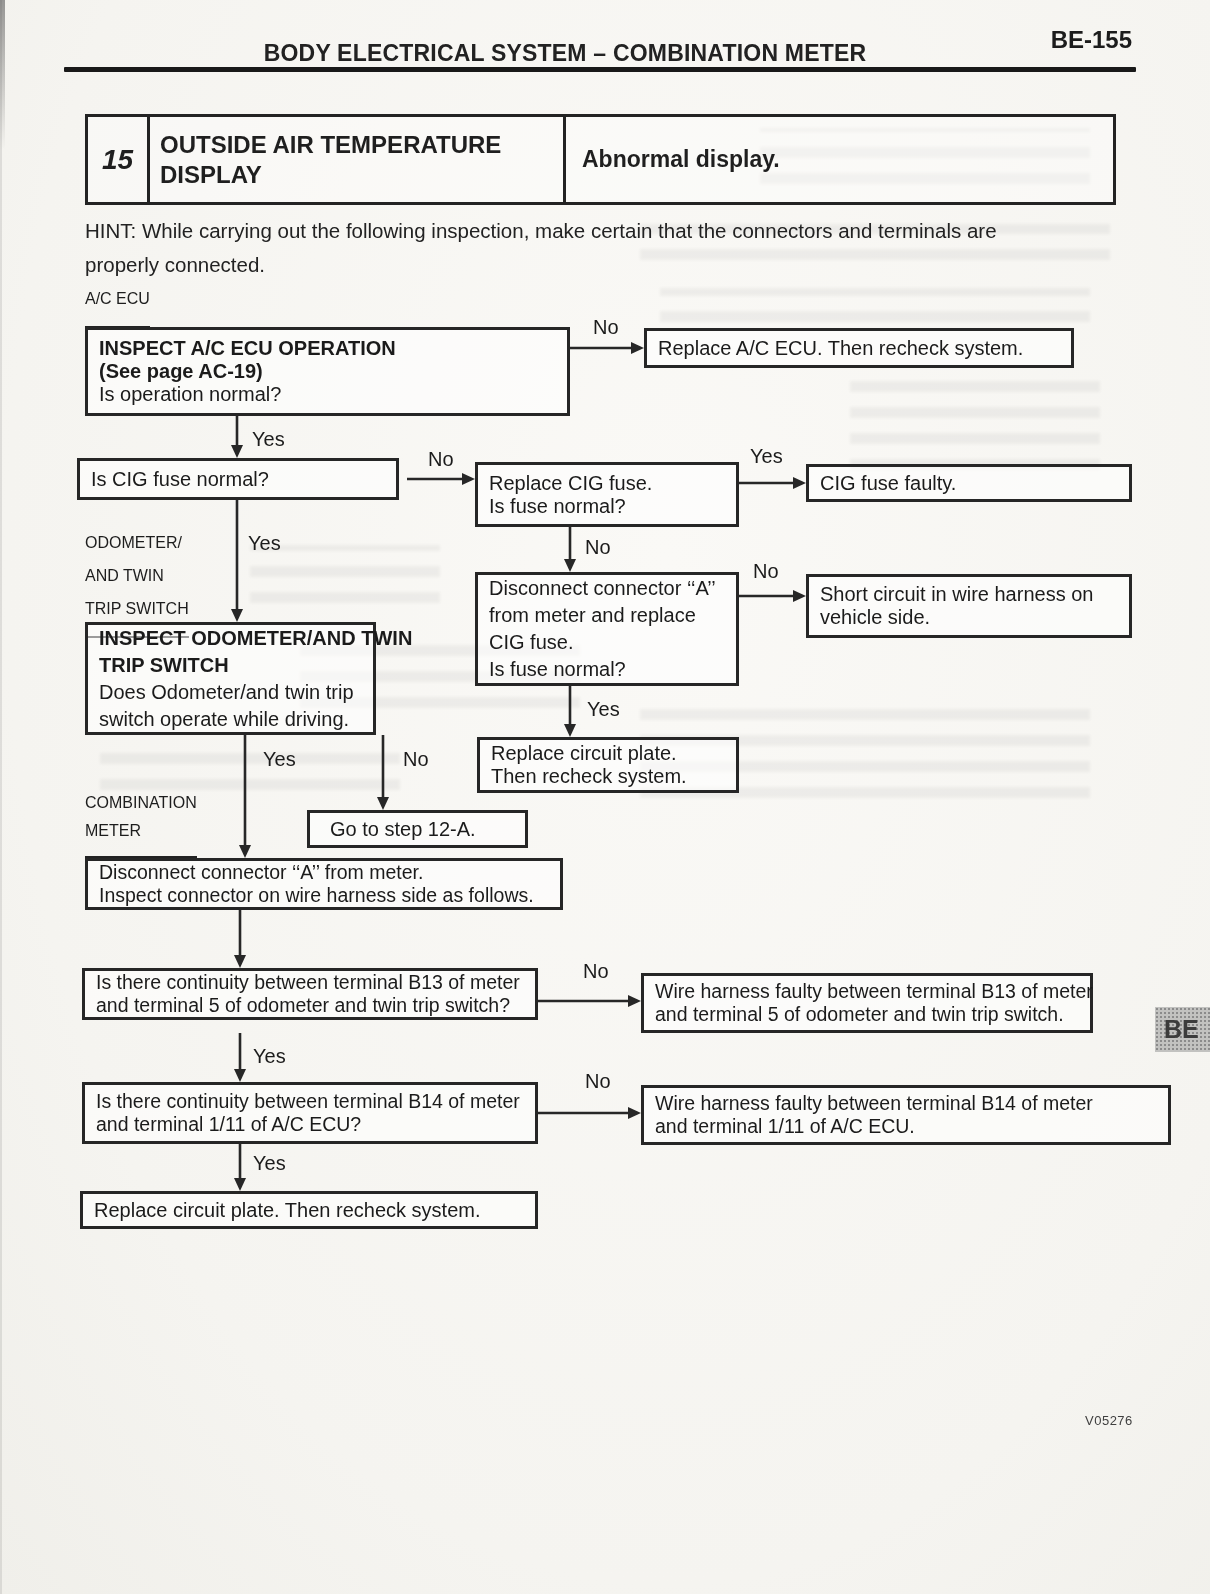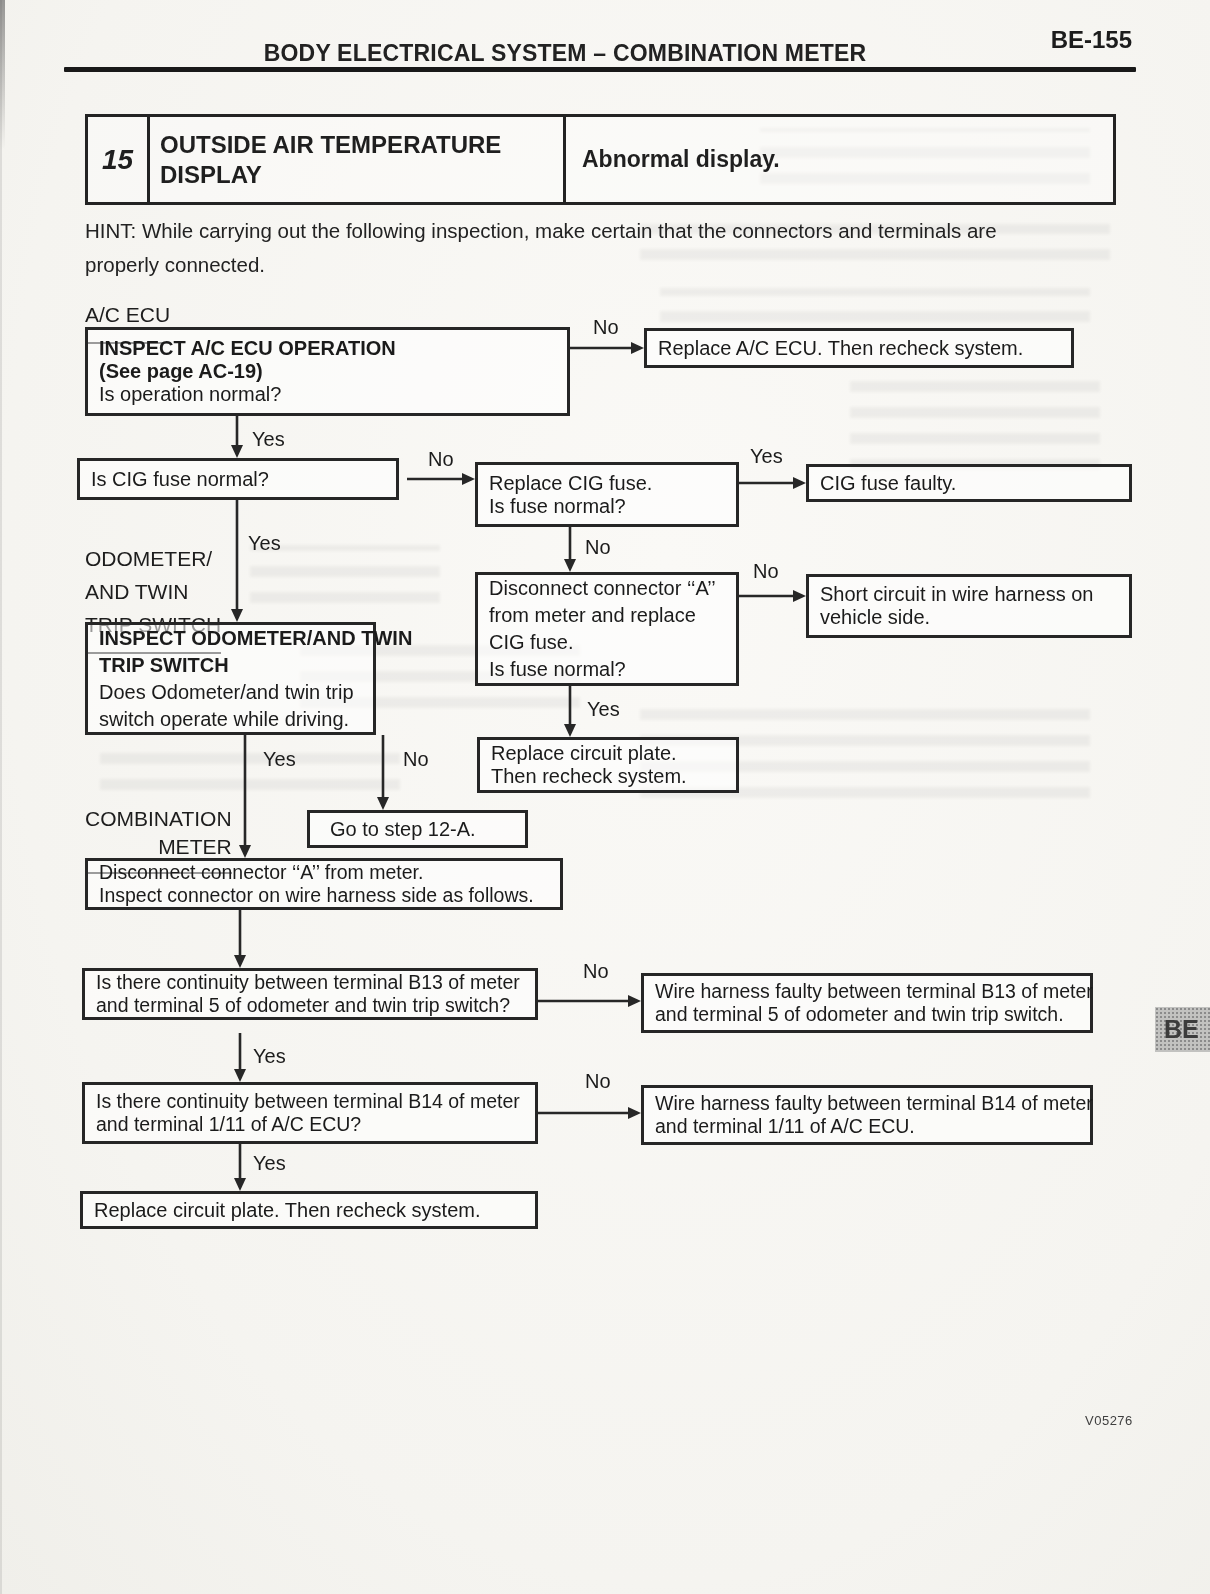--- a/index.html
+++ b/index.html
@@ -20,22 +20,22 @@
   
   .tblock{left:85px;top:114px;width:1025px;height:85px;border:3px solid #232323;display:flex;background:rgba(255,255,255,.35);}
   .tb-num{width:59px;border-right:3px solid #232323;display:flex;align-items:center;justify-content:center;
     font-size:28px;font-weight:bold;font-style:italic;}
   .tb-title{width:393px;border-right:3px solid #232323;display:flex;align-items:center;
     padding:0 10px;font-size:24px;font-weight:bold;line-height:30px;}
   .tb-sym{flex:1;display:flex;align-items:center;padding:0 16px;font-size:23px;font-weight:bold;}
   
   .hint{left:85px;top:214px;width:1030px;font-size:20.5px;line-height:34px;color:#222;}
   
-  .sec{font-size:21px;line-height:33px;color:#1d1d1d;display:inline-block;
-    border-bottom:2.5px solid #222;padding-bottom:11px;margin-top:16px;}
+  .sec{font-size:16px;line-height:33px;color:#1d1d1d;display:inline-block;
+    border-bottom:2.5px solid #222;padding-bottom:11px;}
   
   .fc{border:3px solid #262626;background:rgba(255,255,255,.55);
     display:flex;flex-direction:column;justify-content:center;
     font-size:20px;color:#1b1b1b;box-sizing:border-box;}
   .fc .ln{padding:0 11px;white-space:nowrap;}
   .fc .b{font-weight:bold;}
   
   .bl{font-size:20px;color:#1b1b1b;}
   
   .tab{left:1155px;top:1007px;width:55px;height:45px;background-color:#c2c2c0;
@@ -85,21 +85,21 @@
     <span class="sec">A/C ECU</span>
   </div>
   <div class="abs" style="left:85px;top:526px">
     <span class="sec">
       <span style="display:block">ODOMETER/</span>
       <span style="display:block">AND TWIN</span>
       <span style="display:block">TRIP SWITCH</span>
     </span>
   </div>
   <div class="abs" style="left:85px;top:789px">
-    <span class="sec" style="line-height:28px;text-align:right;">
+    <span class="sec" style="line-height:28px;">
       <span style="display:block">COMBINATION</span>
       <span style="display:block">METER</span>
     </span>
   </div>
 
   <svg width="1210" height="1594">
     <g stroke="#272727" stroke-width="2.6" fill="none">
 
       <line x1="570" y1="348" x2="634" y2="348"></line>
       <line x1="407" y1="479" x2="463" y2="479"></line>
@@ -218,21 +218,21 @@
   <div class="abs fc" style="left:641px;top:973px;width:452px;height:60px;font-size:19.5px">
     <div class="ln">Wire harness faulty between terminal B13 of meter</div>
     <div class="ln">and terminal 5 of odometer and twin trip switch.</div>
   </div>
 
   <div class="abs fc" style="left:82px;top:1082px;width:456px;height:62px;font-size:19.5px">
     <div class="ln">Is there continuity between terminal B14 of meter</div>
     <div class="ln">and terminal 1/11 of A/C ECU?</div>
   </div>
 
-  <div class="abs fc" style="left:641px;top:1085px;width:452px;height:60px;font-size:19.5px">
+  <div class="abs fc" style="left:641px;top:1085px;width:530px;height:60px;font-size:19.5px">
     <div class="ln">Wire harness faulty between terminal B14 of meter</div>
     <div class="ln">and terminal 1/11 of A/C ECU.</div>
   </div>
 
   <div class="abs fc" style="left:80px;top:1191px;width:458px;height:38px">
     <div class="ln">Replace circuit plate. Then recheck system.</div>
   </div>
 
   <div class="abs tab">
     <span>BE</span>

